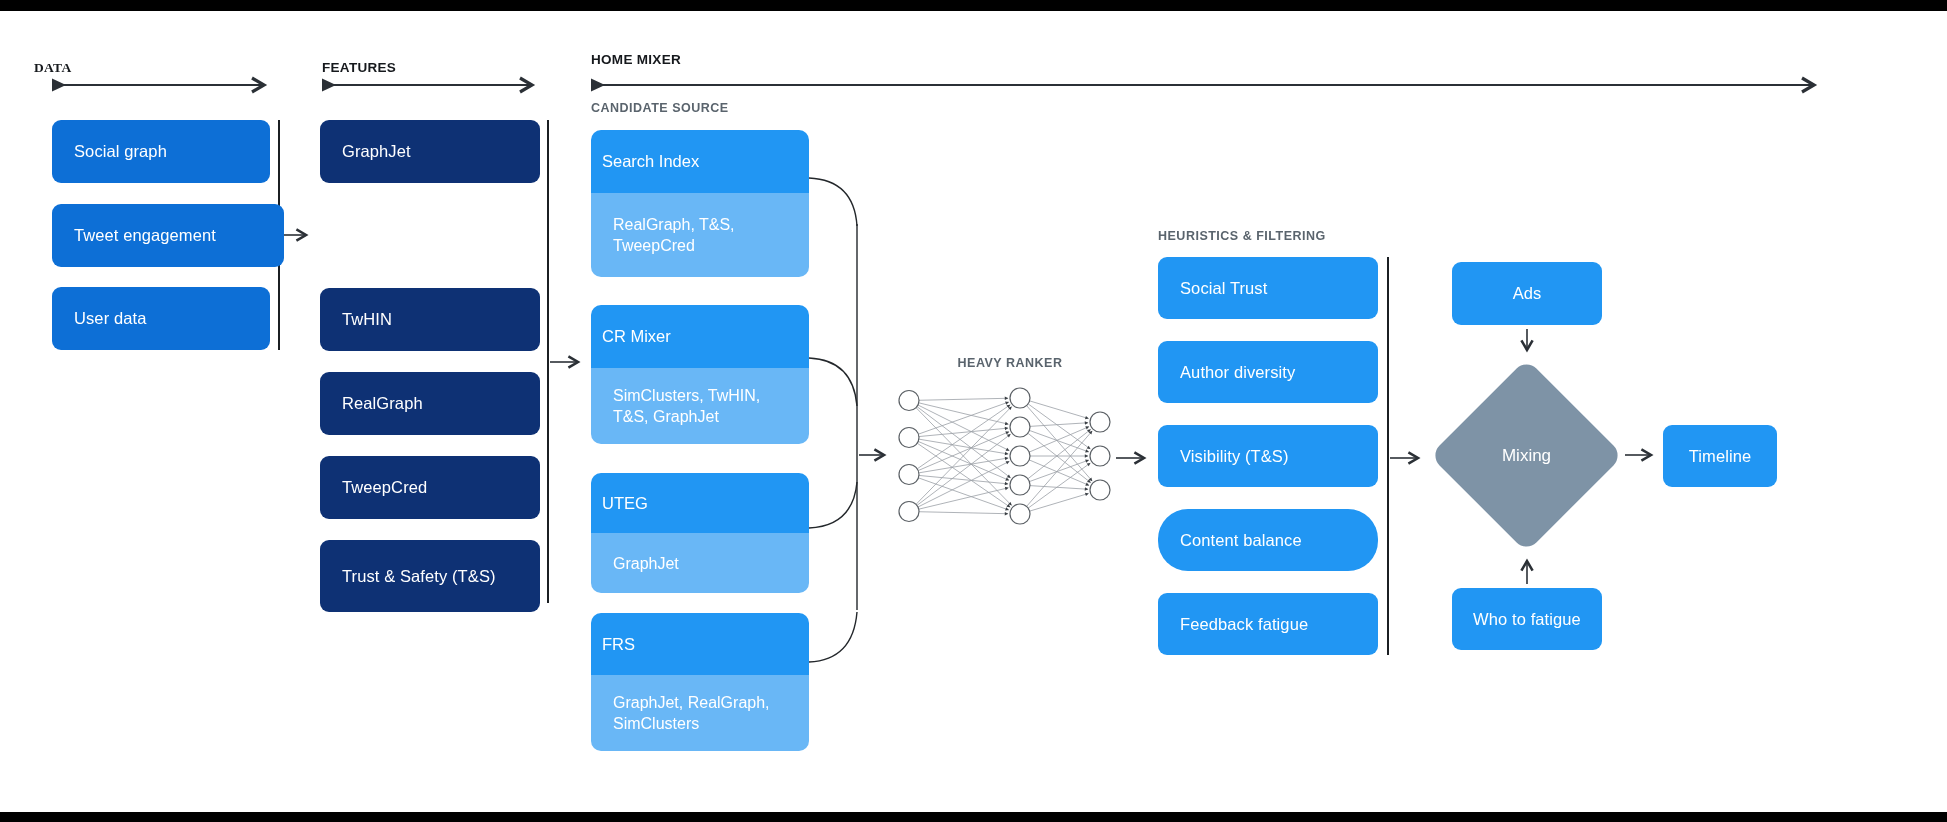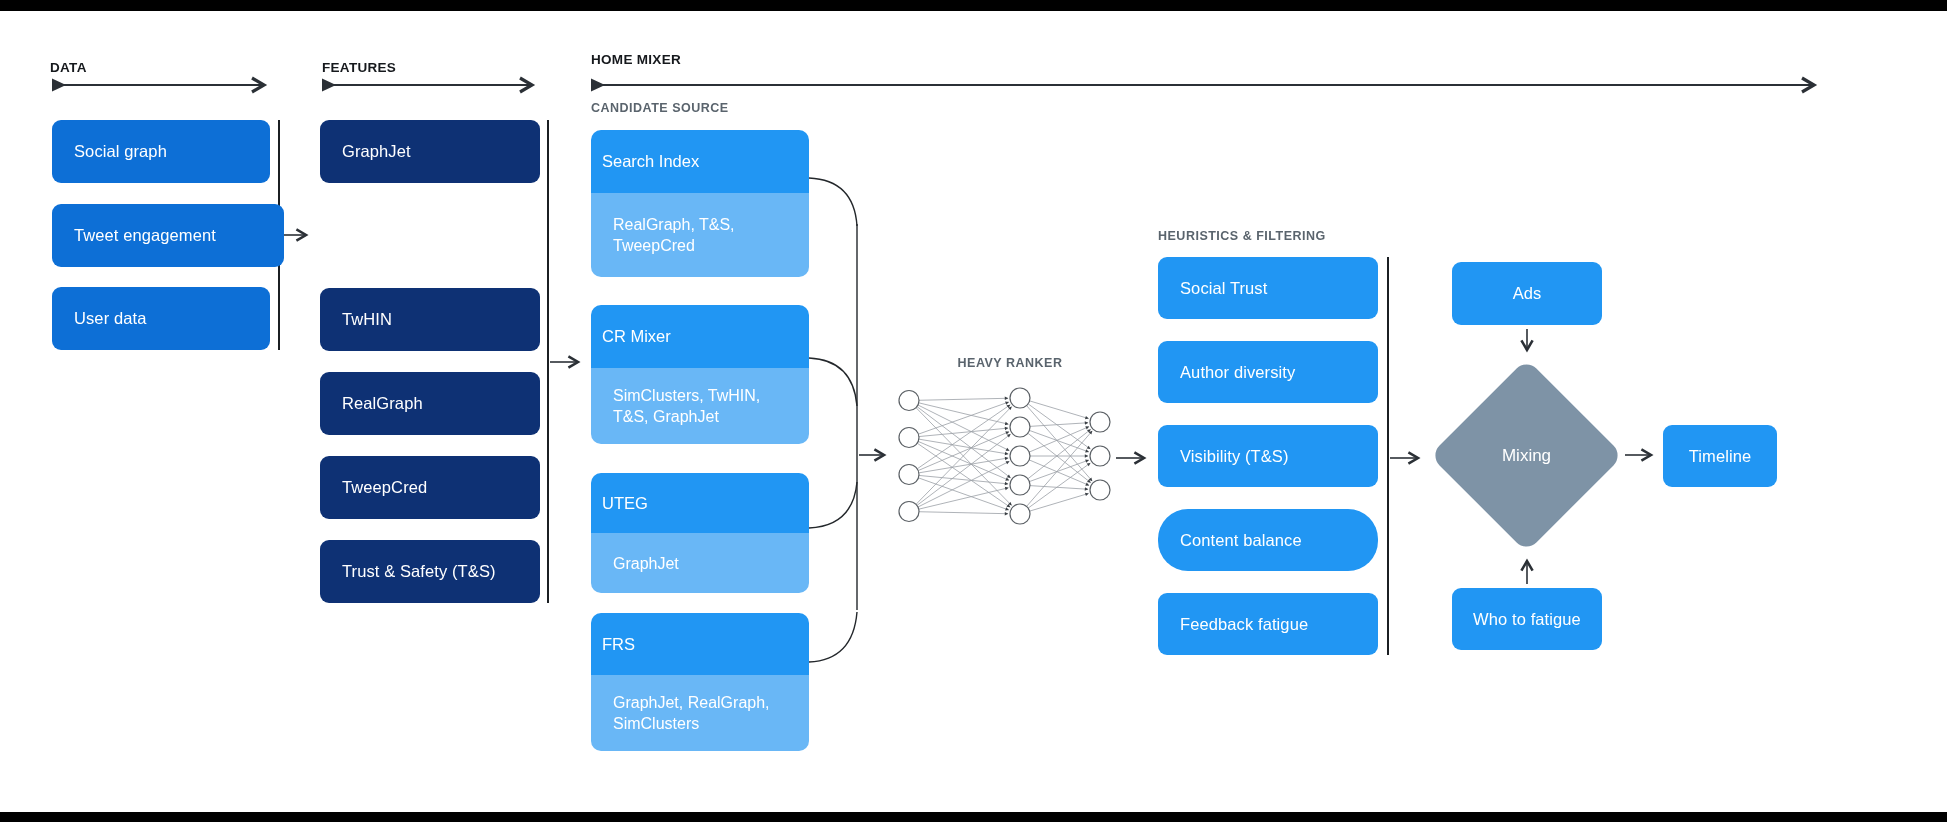--- a/index.html
+++ b/index.html
@@ -128,36 +128,36 @@
         <circle cx="1020" cy="427" r="10" class="nn-node"></circle>
         <circle cx="1020" cy="456" r="10" class="nn-node"></circle>
         <circle cx="1020" cy="485" r="10" class="nn-node"></circle>
         <circle cx="1020" cy="514" r="10" class="nn-node"></circle>
         <circle cx="1100" cy="422" r="10" class="nn-node"></circle>
         <circle cx="1100" cy="456" r="10" class="nn-node"></circle>
         <circle cx="1100" cy="490" r="10" class="nn-node"></circle>
       </g>
   </svg>
 
-  <div class="section-label" style="left:50px;top:60px;">DATA</div>
+  <div class="section-label" style="left:34px;top:60px;font-family:Liberation Serif, serif;">DATA</div>
   <div class="section-label" style="left:322px;top:60px;">FEATURES</div>
   <div class="section-label" style="left:591px;top:52px;">HOME MIXER</div>
   <div class="sub-label" style="left:591px;top:101px;">CANDIDATE SOURCE</div>
   <div class="sub-label" style="left:930px;top:356px;width:160px;text-align:center;">HEAVY RANKER</div>
   <div class="sub-label" style="left:1158px;top:229px;">HEURISTICS &amp; FILTERING</div>
 
   <div class="box data-box pad" style="left:52px;top:120px;width:218px;height:63px;">Social graph</div>
   <div class="box data-box pad" style="left:52px;top:204px;width:232px;height:63px;">Tweet engagement</div>
   <div class="box data-box pad" style="left:52px;top:287px;width:218px;height:63px;">User data</div>
 
   <div class="box feature-box pad" style="left:320px;top:120px;width:220px;height:63px;">GraphJet</div>
   <div class="box feature-box pad" style="left:320px;top:288px;width:220px;height:63px;">TwHIN</div>
   <div class="box feature-box pad" style="left:320px;top:372px;width:220px;height:63px;">RealGraph</div>
   <div class="box feature-box pad" style="left:320px;top:456px;width:220px;height:63px;">TweepCred</div>
-  <div class="box feature-box pad" style="left:320px;top:540px;width:220px;height:63px;">Trust &amp; Safety (T&amp;S)</div>
+  <div class="box feature-box pad" style="left:320px;top:540px;width:220px;height:72px;">Trust &amp; Safety (T&amp;S)</div>
 
   <div class="cand" style="left:591px;top:130px;width:218px;height:147px;">
     <div class="head" style="height:63px;">Search Index</div>
     <div class="uses">RealGraph, T&amp;S, TweepCred</div>
   </div>
   <div class="cand" style="left:591px;top:305px;width:218px;height:139px;">
     <div class="head" style="height:63px;">CR Mixer</div>
     <div class="uses">SimClusters, TwHIN, T&amp;S, GraphJet</div>
   </div>
   <div class="cand" style="left:591px;top:473px;width:218px;height:120px;">

